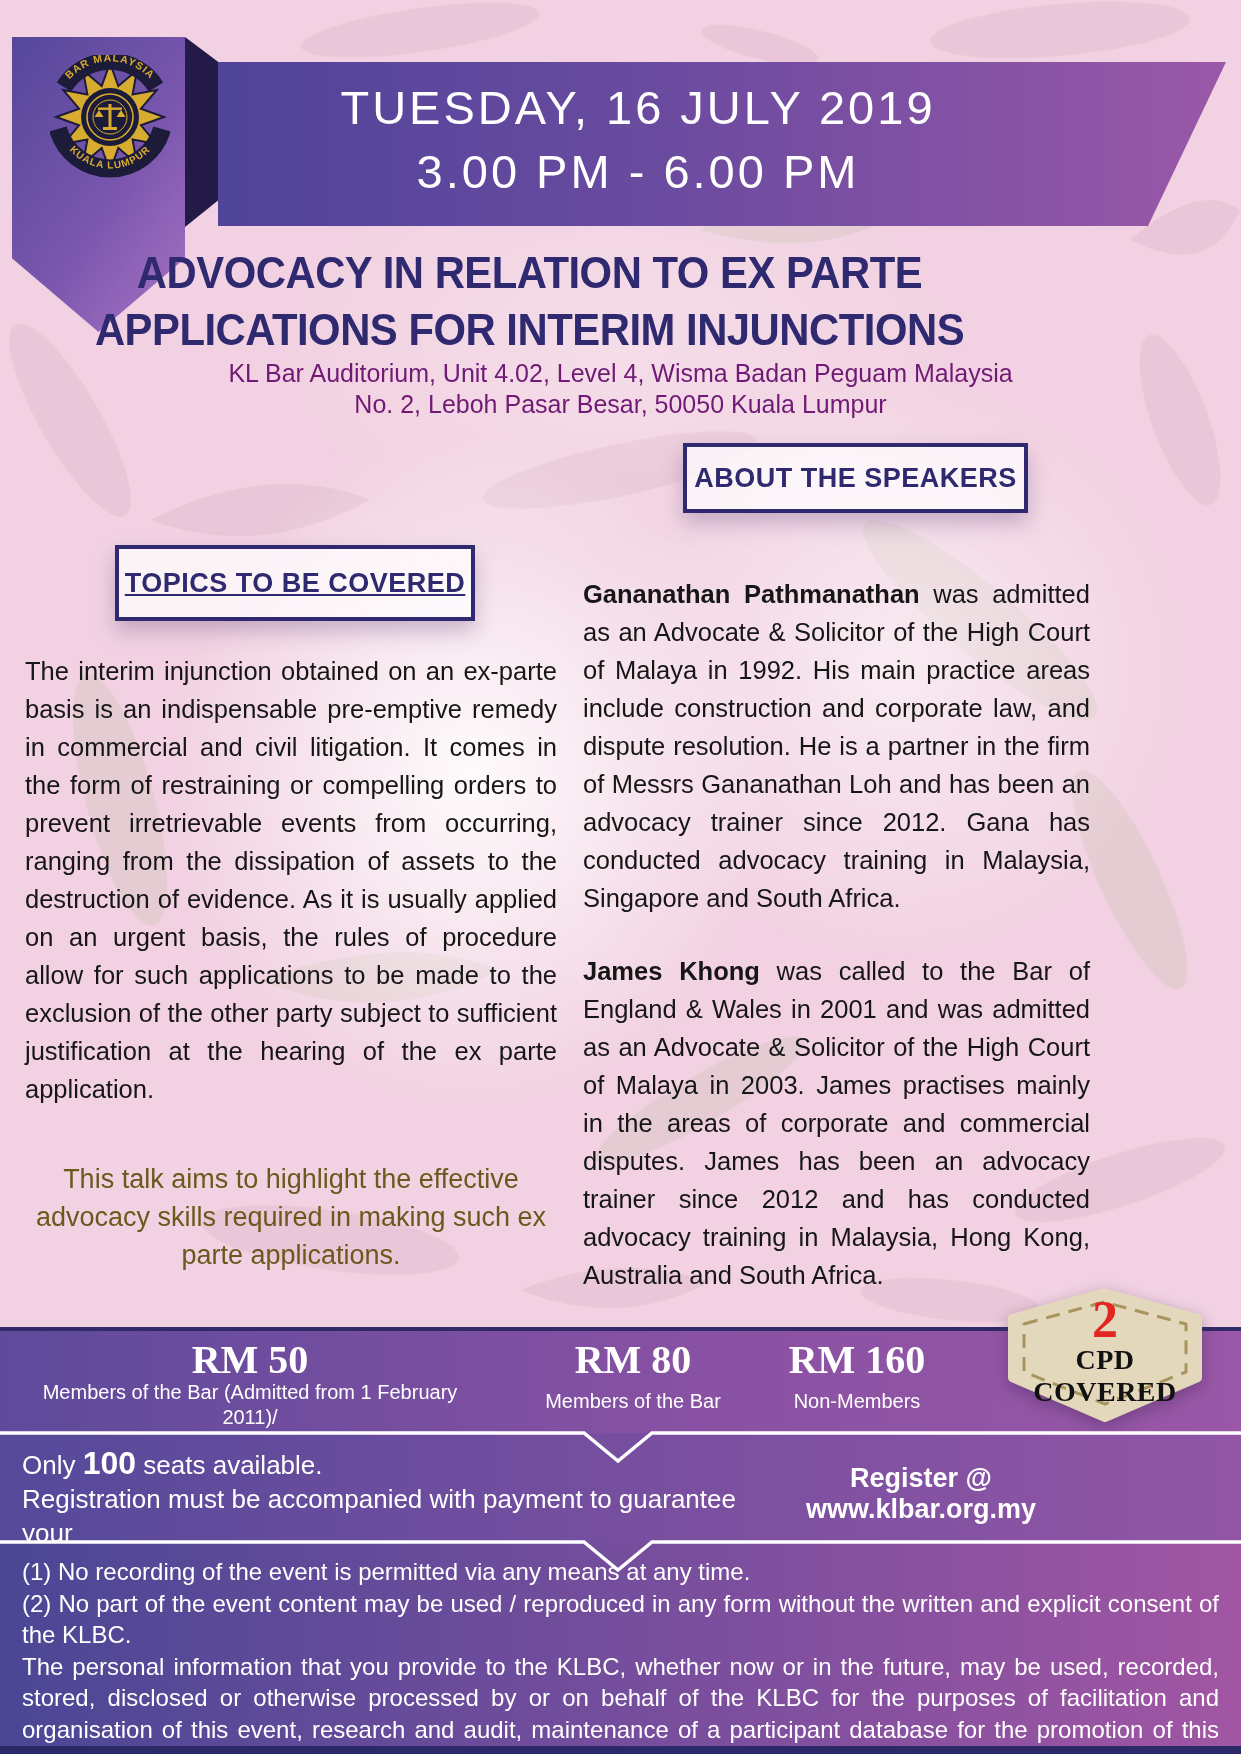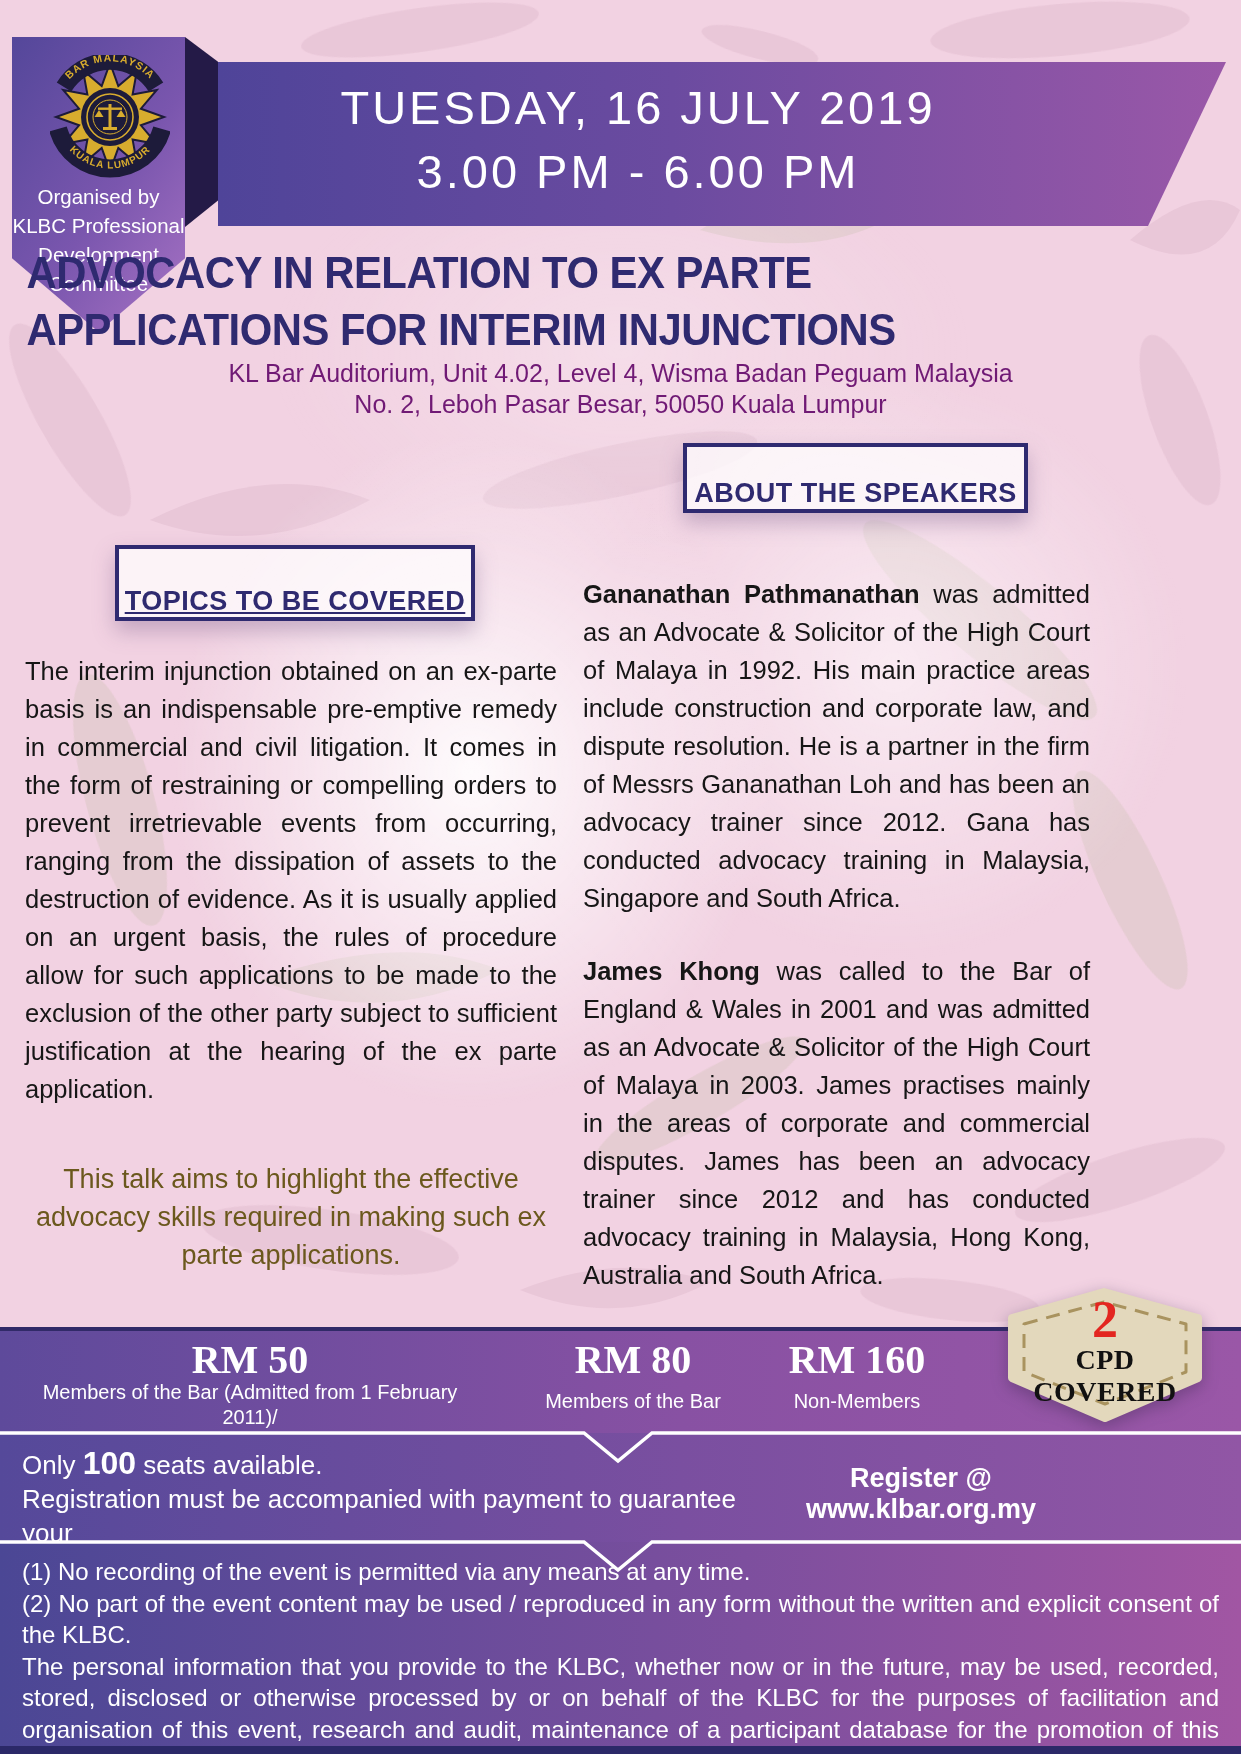--- a/index.html
+++ b/index.html
@@ -36,29 +36,29 @@
     background:#241a47;
     clip-path:polygon(0 0,100% 13%,100% 86%,0 100%);
   }
   .org-text{
     position:absolute;left:0;top:145px;width:173px;text-align:center;
     color:#fff;font-size:20.5px;line-height:29px;font-weight:500;
   }
   .logo{position:absolute;left:38px;top:18px;}
 
   
-  .title{position:absolute;left:0;top:244px;width:1059px;color:#2f2a70;}
+  .title{position:absolute;left:0;top:244px;width:1059px;text-align:center;color:#2f2a70;}
   .title .t-line{font-size:44px;line-height:57px;font-weight:800;letter-spacing:-.5px;transform:scaleX(.95);transform-origin:50% 50%;}
   .venue{position:absolute;left:0;top:358px;width:1241px;text-align:center;color:#701a75;font-size:25px;line-height:31px;}
 
   
   .section-box{
     position:absolute;border:4px solid #2f2a70;background:rgba(255,255,255,.72);
     box-shadow:0 10px 20px rgba(110,80,130,.35);
-    display:flex;align-items:flex-end;justify-content:center;
+    display:flex;align-items:center;justify-content:center;
     color:#2f2a70;font-weight:800;font-size:27px;letter-spacing:.5px;
   }
   .box-topics{left:115px;top:545px;width:352px;height:68px;text-decoration:underline;}
   .box-speakers{left:683px;top:443px;width:337px;height:62px;}
 
   
   .para{font-size:25.5px;line-height:38px;color:#161616;text-align:justify;}
   .left-para{position:absolute;left:25px;top:652px;width:532px;}
   .talk-aims{
     position:absolute;left:25px;top:1160px;width:532px;text-align:center;
@@ -161,26 +161,20 @@
       </g>
       <path id="arcTop" d="M -46 -30 A 54 54 0 0 1 46 -30" fill="none" stroke="#1d1b3a" stroke-width="17"></path>
       <text font-size="10.5" font-weight="bold" fill="#d8ac2e" letter-spacing="1">
         <textPath href="#arcTop" startOffset="50%" text-anchor="middle">BAR MALAYSIA</textPath>
       </text>
       <path id="arcBot" d="M -52 12 A 54 54 0 0 0 52 12" fill="none" stroke="#1d1b3a" stroke-width="18"></path>
       <text font-size="10" font-weight="bold" fill="#d8ac2e" letter-spacing="1">
         <textPath href="#arcBot" startOffset="50%" text-anchor="middle">KUALA LUMPUR</textPath>
       </text>
     </svg>
-    <div class="org-text">
-      <div>Organised by</div>
-      <div>KLBC Professional</div>
-      <div>Development</div>
-      <div>Committee</div>
-    </div>
   </div>
 
   <div class="title">
     <div class="t-line">ADVOCACY IN RELATION TO EX PARTE</div>
     <div class="t-line">APPLICATIONS FOR INTERIM INJUNCTIONS</div>
   </div>
   <div class="venue">
     <div>KL Bar Auditorium, Unit 4.02, Level 4, Wisma Badan Peguam Malaysia</div>
     <div>No. 2, Leboh Pasar Besar,  50050 Kuala Lumpur</div>
   </div>

